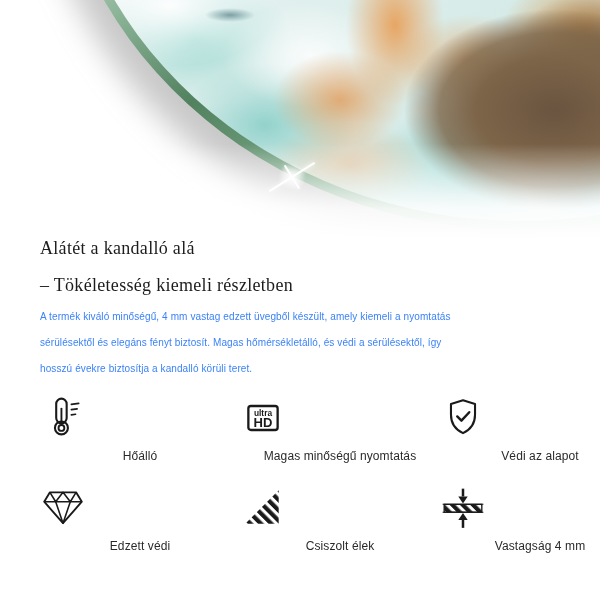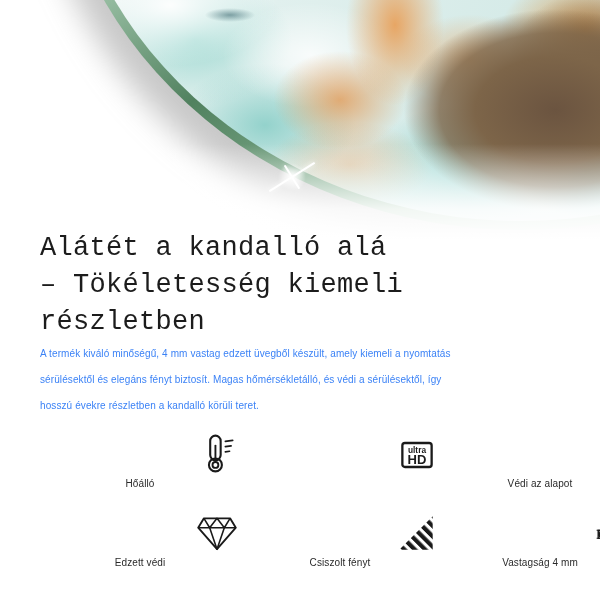--- a/index.html
+++ b/index.html
@@ -61,40 +61,40 @@
     box-shadow:0 0 5px rgba(255,255,255,.95); border-radius:2px;
   }
   .hero-fade {
     position:absolute; inset:0;
     background:linear-gradient(to bottom, rgba(255,255,255,0) 60%, rgba(255,255,255,.88) 87%, #ffffff 100%);
   }
 
   
   .content { position:relative; margin-top:-10px; padding:0 40px; }
   .title {
-    font-family:Liberation Mono, monospace;
+    font-family:Liberation Serif, serif;
     font-weight:400;
-    font-size:27px; line-height:37px;
+    font-size:18px; line-height:37px;
     color:#1c1c1c; letter-spacing:.3px;
   }
   .title span { display:block; }
   .description { font-size:10px; line-height:26px; color:#3b82f6; letter-spacing:.1px; }
   .description span { display:block; white-space:nowrap; }
 
   
   .features {
     margin-top:13px;
     display:grid;
     grid-template-columns:200px 200px 200px;
     row-gap:22px;
   }
   .feature { text-align:center; }
-  .feature .icon-box { height:46px; display:flex; align-items:center; justify-content:flex-end; }
+  .feature .icon-box { height:46px; display:flex; align-items:center; justify-content:flex-start; }
   .feature svg { display:block; }
-  .feature .label { margin-top:0; font-size:10px; color:#2a2a2a; letter-spacing:.1px; }
+  .feature .label { margin-top:8px; font-size:12px; color:#2a2a2a; letter-spacing:.1px; }
 
   .defs-svg { position:absolute; width:0; height:0; }
 </style>
 </head>
 <body>
 
 <svg class="defs-svg" aria-hidden="true">
   <defs>
     <pattern id="hatch45" width="7" height="7" patternUnits="userSpaceOnUse" patternTransform="rotate(-45)">
       <rect width="4" height="7" fill="#1a1a1a"></rect>
@@ -117,21 +117,21 @@
   </div>
 
   <div class="content">
     <h1 class="title">
       <span>Alátét a kandalló alá</span>
       <span>– Tökéletesség kiemeli részletben</span>
     </h1>
     <p class="description">
       <span>A termék kiváló minőségű, 4 mm vastag edzett üvegből készült, amely kiemeli a nyomtatás</span>
       <span>sérülésektől és elegáns fényt biztosít. Magas hőmérsékletálló, és védi a sérülésektől, így</span>
-      <span>hosszú évekre részletben a kandalló körüli teret.</span>
+      <span>hosszú évekre biztosítja a kandalló körüli teret.</span>
     </p>
 
     <div class="features">
 
       <div class="feature">
         <div class="icon-box">
           <svg width="46" height="46" viewBox="0 0 44 44" fill="none" stroke="#1a1a1a" stroke-width="2" stroke-linecap="round">
             <rect x="15.5" y="3.5" width="10" height="23.5" rx="5"></rect>
             <circle cx="20.5" cy="31.5" r="6.2"></circle>
             <circle cx="20.5" cy="31.5" r="2.8" stroke-width="1.8"></circle>
@@ -145,20 +145,21 @@
       </div>
 
       <div class="feature">
         <div class="icon-box">
           <svg width="46" height="46" viewBox="0 0 44 44" fill="none">
             <rect x="8" y="10.5" width="28" height="23" rx="2.5" stroke="#1a1a1a" stroke-width="2.2"></rect>
             <text x="22" y="20" text-anchor="middle" fill="#1a1a1a" stroke="none" font-family="Liberation Sans, sans-serif" font-size="8" font-weight="700">ultra</text>
             <text x="22" y="30.5" text-anchor="middle" fill="#1a1a1a" stroke="none" font-family="Liberation Sans, sans-serif" font-size="12.5" font-weight="700">HD</text>
           </svg>
         </div>
+        <div class="label">Magas minőségű nyomtatás</div>
       </div>
 
       <div class="feature">
         <div class="icon-box">
           <svg width="46" height="46" viewBox="0 0 44 44" fill="none" stroke="#1a1a1a" stroke-width="2" stroke-linejoin="round">
             <path d="M22 5 L33.5 8.5 V19 C33.5 27 29 33.3 22 36.5 C15 33.3 10.5 27 10.5 19 V8.5 Z"></path>
             <path d="M16.5 20.5 L20.5 24.5 L28 16.5" stroke-width="2.3" stroke-linecap="round" fill="none"></path>
           </svg>
         </div>
         <div class="label">Védi az alapot</div>
@@ -175,21 +176,21 @@
         </div>
         <div class="label">Edzett védi</div>
       </div>
 
       <div class="feature">
         <div class="icon-box">
           <svg width="46" height="46" viewBox="0 0 44 44">
             <path d="M5 37 L37 5 L37 37 Z" fill="url(#hatch45)" stroke="none"></path>
           </svg>
         </div>
-        <div class="label">Csiszolt fényt</div>
+        <div class="label">Csiszolt élek</div>
       </div>
 
       <div class="feature">
         <div class="icon-box">
           <svg width="46" height="46" viewBox="0 0 44 44">
             <rect x="4" y="18.5" width="36" height="7.5" fill="url(#hatch45)" stroke="#1a1a1a" stroke-width="1.3"></rect>
             <line x1="2.5" y1="18.5" x2="41.5" y2="18.5" stroke="#1a1a1a" stroke-width="1"></line>
             <line x1="2.5" y1="26" x2="41.5" y2="26" stroke="#1a1a1a" stroke-width="1"></line>
             <line x1="22" y1="3.5" x2="22" y2="11" stroke="#1a1a1a" stroke-width="2.4"></line>
             <path d="M17.5 11 L26.5 11 L22 17.8 Z" fill="#1a1a1a"></path>

